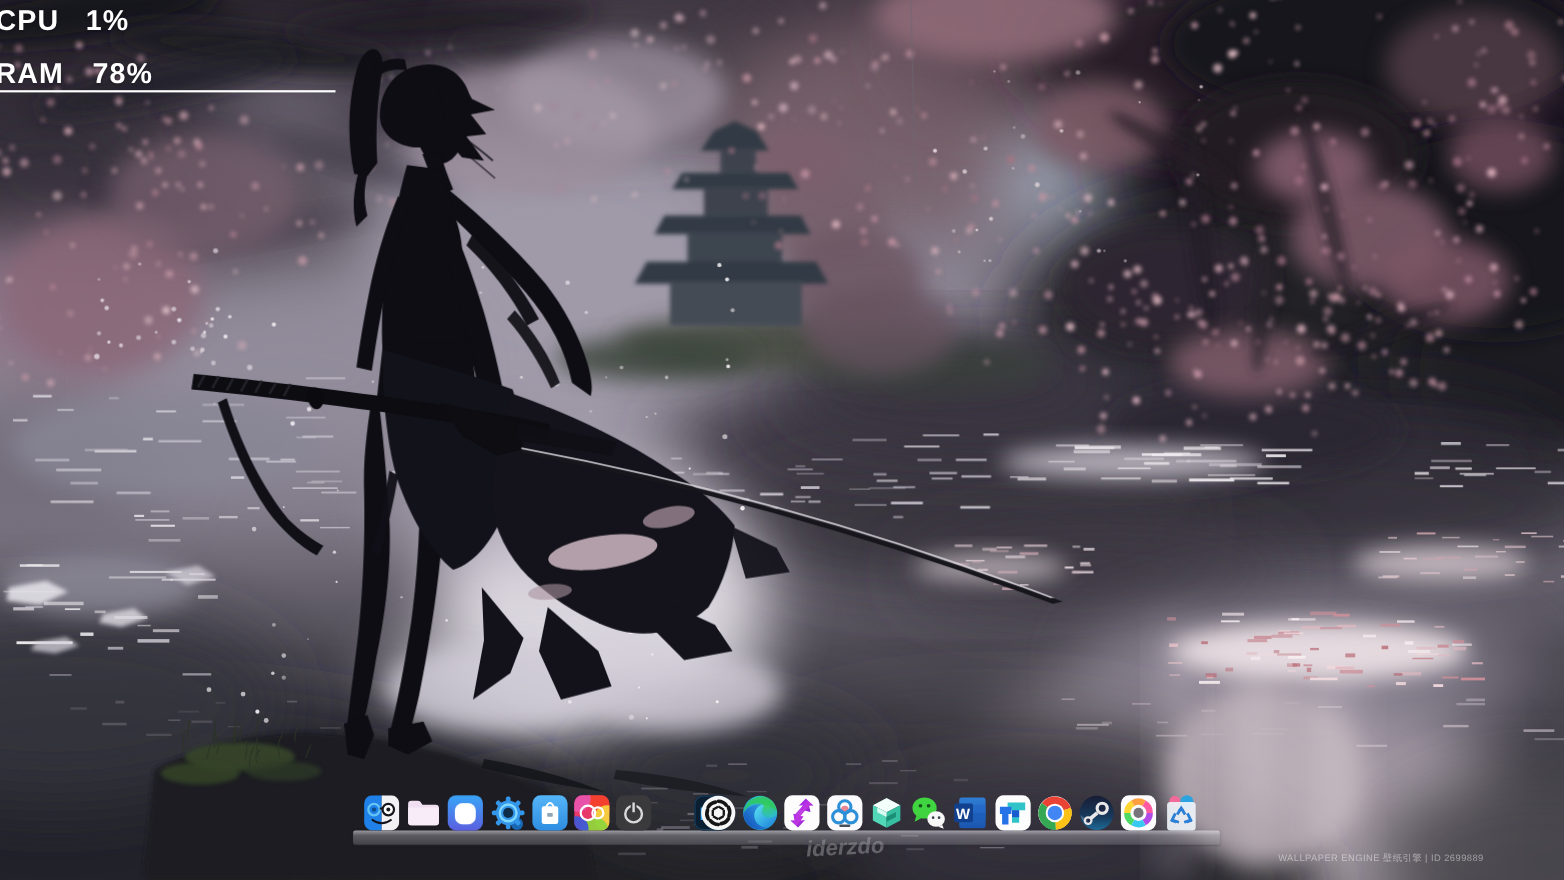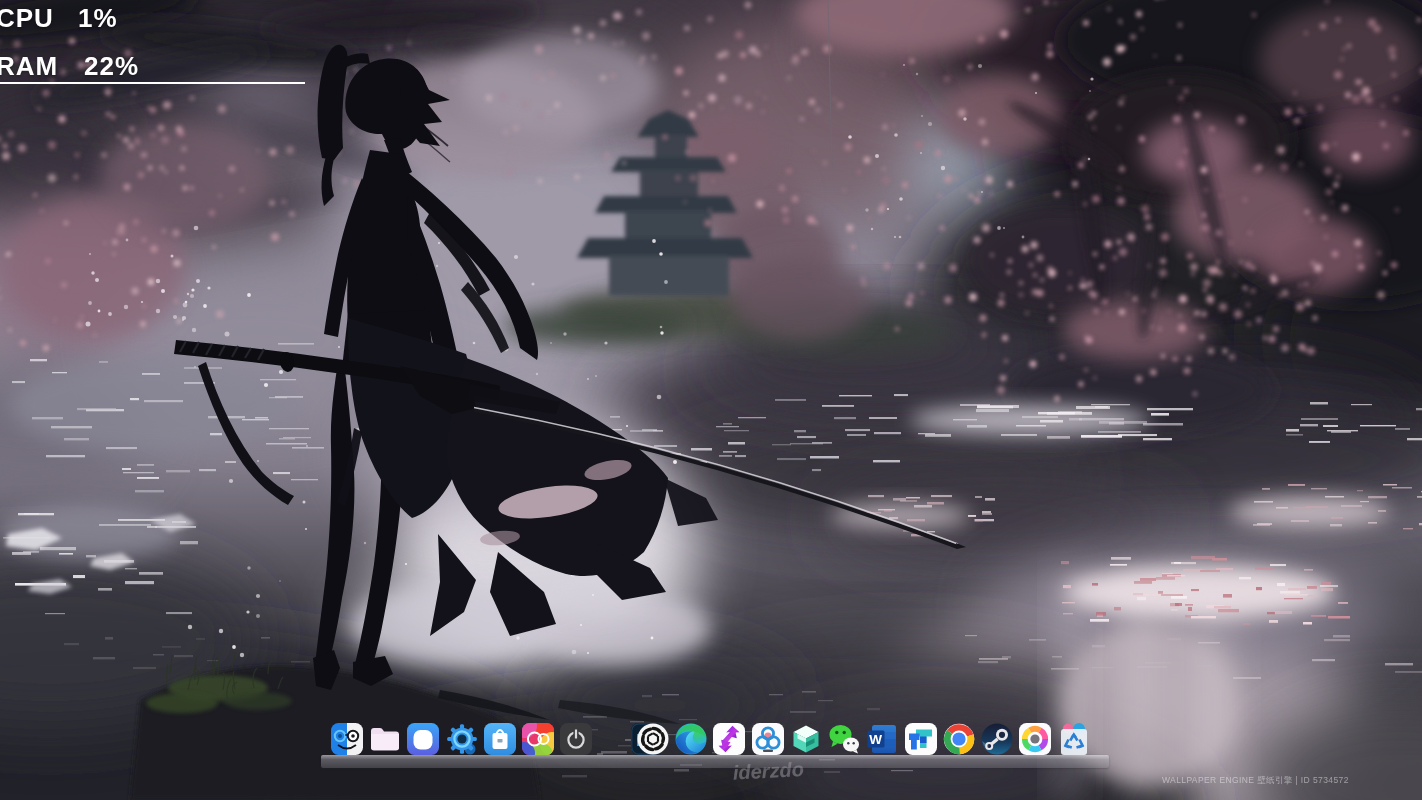--- a/index.html
+++ b/index.html
@@ -1176,24 +1176,24 @@
         <path d="M470,384 L560,402 L556,414 L468,400 Z" fill="#0f0f15" opacity="0.95"></path>
         <path d="M474,410 Q720,458 958,547" fill="none" stroke="#16161c" stroke-width="4.2"></path>
         <path d="M474,407.5 Q722,454 958,544" fill="none" stroke="#d9d6dd" stroke-width="1.6" opacity=".85"></path>
         <path d="M956,543 l10,4 -9,2 Z" fill="#16161c"></path>
         <line x1="828" y1="0" x2="832" y2="170" stroke="#6e6a76" stroke-width="1.2" opacity=".6"></line>
       </svg>
     </div>
 <div class="stat" style="left:-4px;top:3px">CPU</div>
 <div class="stat" style="left:78px;top:3px">1%</div>
 <div class="stat" style="left:-4px;top:51px">RAM</div>
-<div class="stat" style="left:84px;top:51px">22%</div>
+<div class="stat" style="left:84px;top:51px">78%</div>
 <div style="position:absolute;left:0;top:82px;width:305px;height:2px;background:#fff;"></div>
 <div style="position:absolute;left:733px;top:758px;width:140px;height:30px;color:rgba(222,218,226,.33);font-weight:bold;font-style:italic;font-size:20px;transform:rotate(-3deg);">iderzdo</div>
-<div style="position:absolute;left:1162px;top:775px;color:rgba(255,255,255,.45);font-size:8.5px;letter-spacing:.4px;">WALLPAPER ENGINE 壁纸引擎 | ID 5734572</div>
+<div style="position:absolute;left:1162px;top:775px;color:rgba(255,255,255,.45);font-size:8.5px;letter-spacing:.4px;">WALLPAPER ENGINE 壁纸引擎 | ID 2699889</div>
 <div style="position:absolute;left:321px;top:755px;width:788px;height:13px;border-radius:2px;background:linear-gradient(180deg,rgba(232,230,236,.62) 0%,rgba(180,177,186,.42) 35%,rgba(140,138,146,.34) 100%);box-shadow:0 1px 2px rgba(40,40,45,.3);"></div>
 <div style="position:absolute;left:330px;top:722px;width:34px;height:34px">
       <svg width="34" height="34" viewBox="0 0 34 34">
         <defs>
           <clipPath id="c1">
             <rect x="1" y="1" width="32" height="32" rx="7.5"></rect>
           </clipPath>
         </defs>
         <g clip-path="url(#c1)">
           <rect x="1" y="1" width="16" height="32" fill="#1f81e8"></rect>

